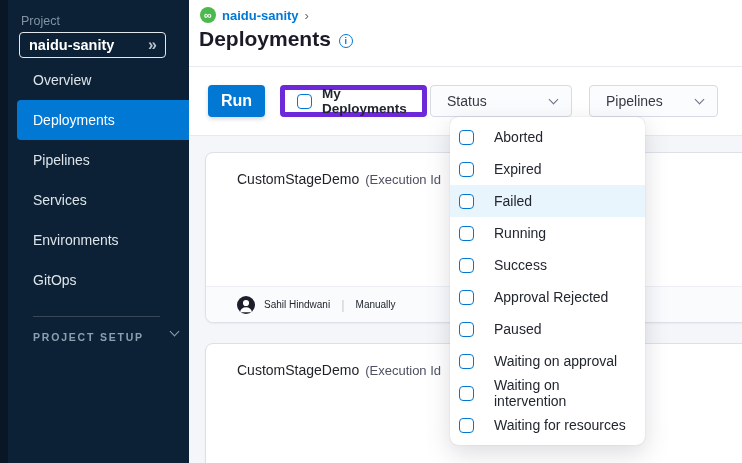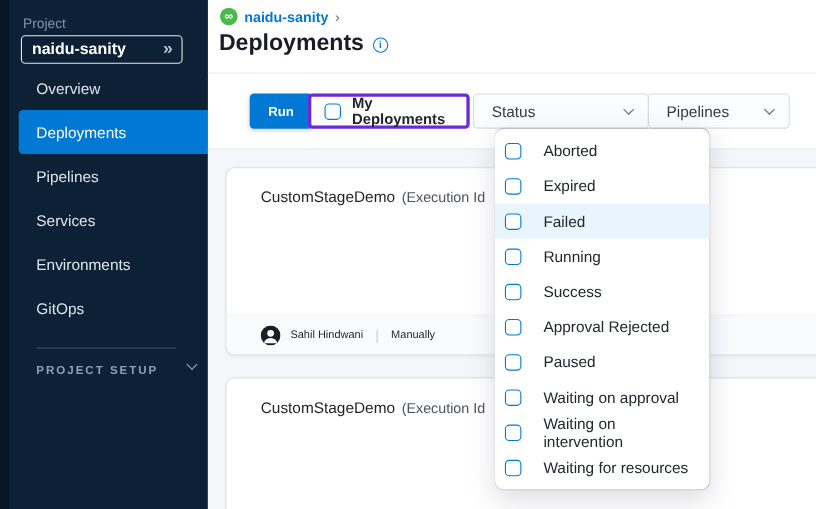--- a/index.html
+++ b/index.html
@@ -1,17 +1,17 @@
 <!DOCTYPE html>
 <html><head>
 <meta charset="utf-8">
 <style>
   html,body { margin:0; padding:0; background:#ffffff; }
   .app { position:relative; width:742px; height:463px; overflow:hidden;
-         font-family:"Liberation Sans","DejaVu Sans",sans-serif; background:#000000; }
+         font-family:"Liberation Sans","DejaVu Sans",sans-serif; background:#5eead4; }
 
   
   .sidebar { position:absolute; left:0; top:0; bottom:0; width:189px; background:#0c2135; }
   .rail { position:absolute; left:0; top:0; bottom:0; width:8px; background:#081625; }
   .project-label { position:absolute; left:21px; top:14px; font-size:12.5px; color:#8093a4; }
   .project-box { position:absolute; left:19px; top:32px; width:147px; height:26px;
                  border:1px solid #e3e8ed; border-radius:4px; box-sizing:border-box;
                  display:flex; align-items:center; justify-content:space-between; padding:0 8px 0 9px; cursor:pointer; }
   .project-name { color:#fff; font-weight:bold; font-size:14.5px; }
   .project-expand { color:#b6c2cd; font-size:16px; font-weight:bold; line-height:1; }
@@ -34,33 +34,33 @@
                  display:flex; align-items:center; justify-content:center; font-size:11px; font-weight:bold; }
   .breadcrumb-link { color:#0278d5; font-size:13px; font-weight:600; cursor:pointer; }
   .breadcrumb-sep { color:#6b6d85; font-size:13px; }
   .title-row { position:absolute; left:10px; top:27px; display:flex; align-items:center; gap:8px; }
   .page-title { font-size:21px; font-weight:bold; color:#1b1b28; }
   .info-icon { width:14px; height:14px; border-radius:50%; border:1.5px solid #0278d5; color:#0278d5;
                font-size:9px; font-weight:bold; display:flex; align-items:center; justify-content:center;
                box-sizing:border-box; margin-top:3px; cursor:pointer; }
 
   .run-btn { position:absolute; left:19px; top:85px; width:57px; height:32px; background:#0278d5;
-             color:#fff; border:none; border-radius:4px; font-size:12px; font-weight:bold;
-             font-family:inherit; cursor:pointer; box-shadow:0 2px 4px rgba(40,41,61,0.18);margin-left:19px; }
+             color:#fff; border:none; border-radius:4px; font-size:16px; font-weight:bold;
+             font-family:inherit; cursor:pointer; box-shadow:0 2px 4px rgba(40,41,61,0.18); }
   .my-deployments { position:absolute; left:91px; top:85px; width:147px; height:32px; background:#fff;
-                    border:3px solid #6d28d9; border-radius:4px; box-sizing:border-box;
+                    border:5px solid #6d28d9; border-radius:4px; box-sizing:border-box;
                     display:flex; align-items:center; gap:10px; padding-left:12px; cursor:pointer; }
   .checkbox { width:15px; height:15px; border:1.5px solid #0278d5; border-radius:4px; background:#fff;
               box-sizing:border-box; flex:none; cursor:pointer; }
   .my-deployments-label { font-size:13.5px; font-weight:600; color:#22272f; }
   .dropdown { position:absolute; top:85px; height:32px; background:#fbfcfe; border:1px solid #d9dae5;
               border-radius:4px; box-sizing:border-box; display:flex; align-items:center;
               justify-content:space-between; padding:0 14px 0 16px; font-size:14px; color:#383946;
               font-weight:500; cursor:pointer; }
-  .dd-status { left:241px; width:160px; }
+  .dd-status { left:241px; width:142px; }
   .dd-pipelines { left:400px; width:129px; }
   .dd-chev { color:#6b6d85; }
 
   .content { position:absolute; left:0; top:135px; right:0; bottom:0; background:#f4f6f9;
              border-top:1px solid #e7e9ef; overflow:hidden; }
   .card { position:absolute; left:16px; right:-24px; background:#fff; border:1px solid #dde0e8;
           border-radius:8px; box-sizing:border-box; box-shadow:0 1px 2px rgba(40,41,61,0.05); cursor:pointer; }
   .card1 { top:16px; height:171px; }
   .card2 { top:207px; height:170px; }
   .card-title-row { padding:18px 0 0 31px; display:flex; align-items:baseline; gap:6px; }

